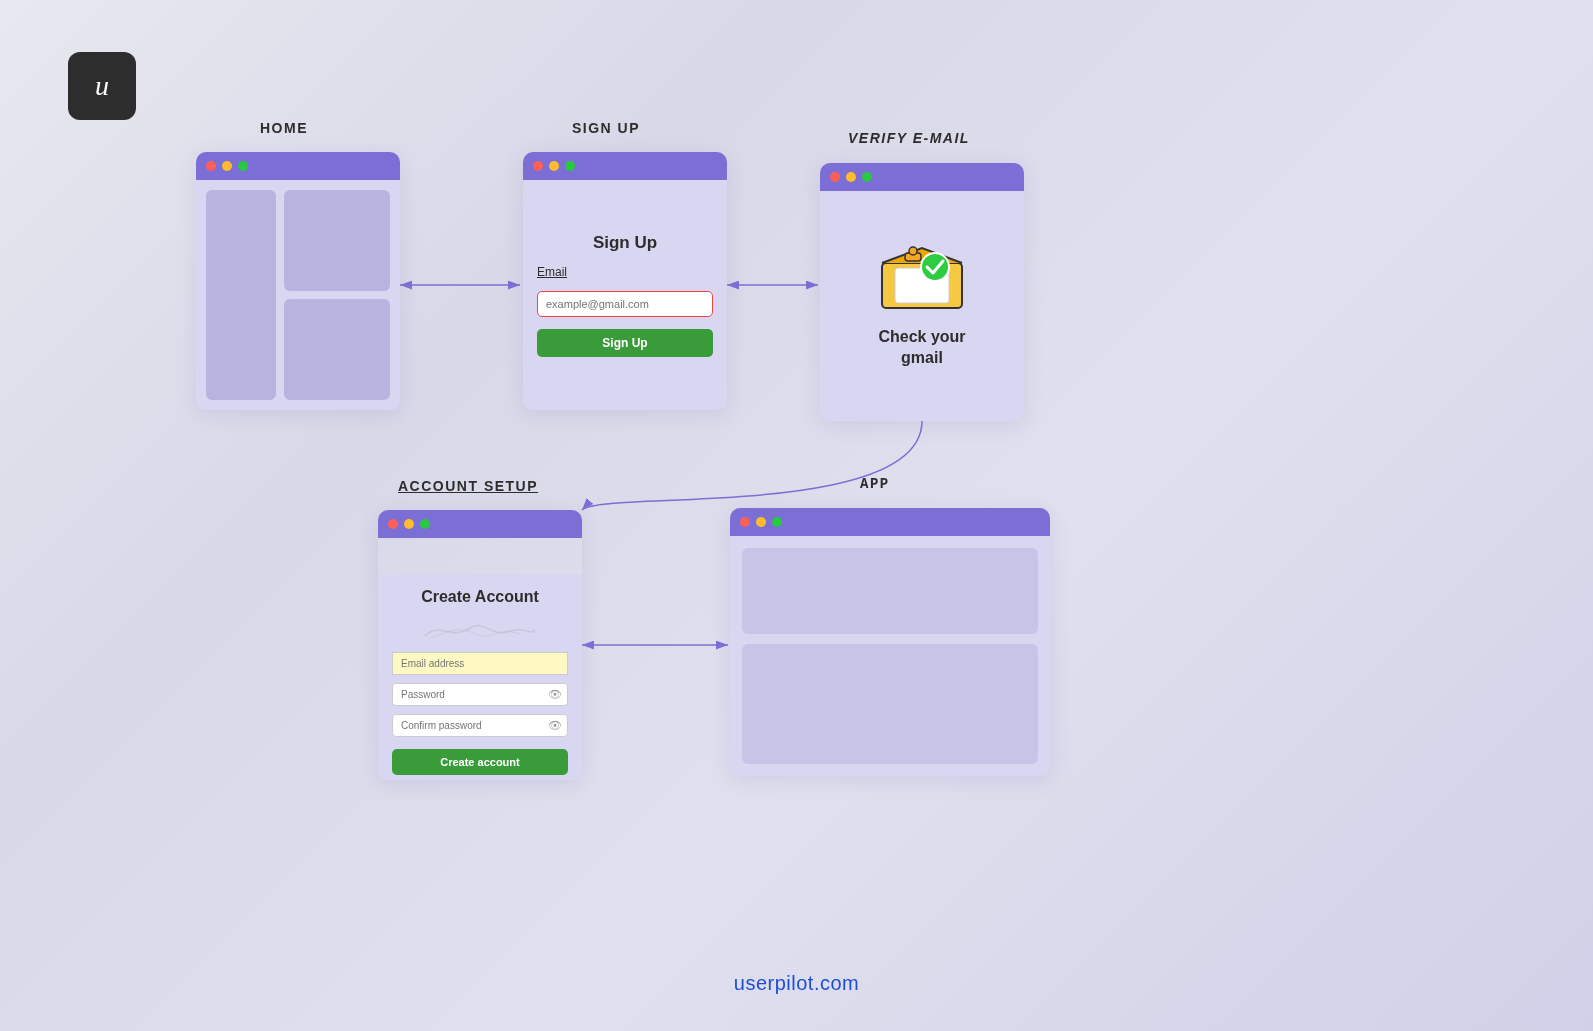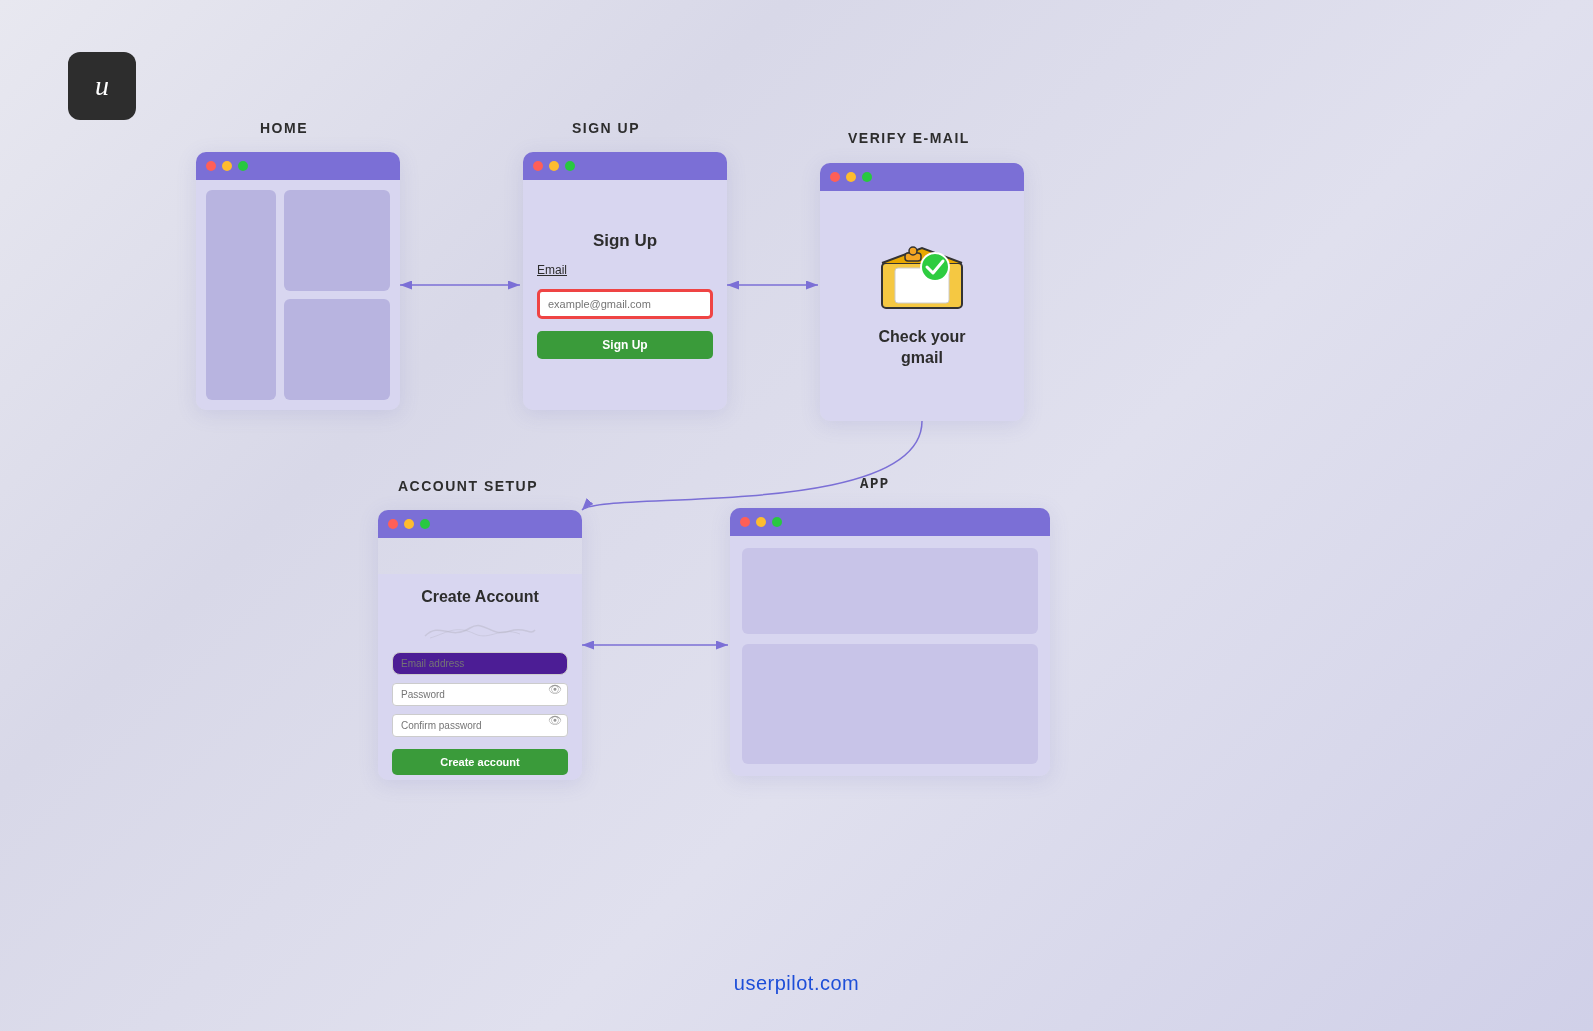--- a/index.html
+++ b/index.html
@@ -117,21 +117,21 @@
     }
     .signup-email-label {
       font-size: 12px;
       color: #2d2d2d;
       align-self: flex-start;
       text-decoration: underline;
     }
     .signup-input {
       width: 100%;
       padding: 6px 8px;
-      border: 3px solid #ef4444;
+      border: 1px solid #ef4444;
       border-radius: 5px;
       font-size: 11px;
       color: #888;
       background: white;
     }
     .signup-btn {
       width: 100%;
       padding: 7px;
       background: #3a9b3a;
       color: white;
@@ -191,30 +191,31 @@
     .account-title {
       font-size: 16px;
       font-weight: 800;
       color: #2d2d2d;
       margin-bottom: 2px;
     }
     .account-input {
       width: 100%;
       padding: 5px 8px;
       border: 1px solid #ccc;
-      border-radius: 8px;
+      border-radius: 0;
       font-size: 10px;
       color: #888;
-      background: #4c1d95;
+      background: #fef9c3;
       position: relative;
     }
     .input-with-icon {
       width: 100%;
       position: relative;
       display: flex;
+      align-items: center;
     }
     .input-with-icon input {
       width: 100%;
       padding: 5px 24px 5px 8px;
       border: 1px solid #ccc;
       border-radius: 4px;
       font-size: 10px;
       color: #888;
       background: white;
     }
@@ -307,21 +308,21 @@
     <div class="dot dot-green"></div>
   </div>
   <div class="browser-body">
     <div class="signup-title">Sign Up</div>
     <div class="signup-email-label">Email</div>
     <input class="signup-input" type="email" readonly="" placeholder="example@gmail.com" style="">
     <button class="signup-btn">Sign Up</button>
   </div>
 </div>
 
-<div class="section-label" style="top: 130px; left: 848px;">VERIFY E-MAIL</div>
+<div class="section-label" style="top: 130px; left: 848px; font-style: italic;">VERIFY E-MAIL</div>
 
 <div class="browser verify-browser">
   <div class="browser-titlebar">
     <div class="dot dot-red"></div>
     <div class="dot dot-yellow"></div>
     <div class="dot dot-green"></div>
   </div>
   <div class="browser-body">
 
     <div class="email-icon-wrap">
@@ -340,21 +341,21 @@
         <circle cx="36" cy="8" r="4" fill="#f5a623" stroke="#333" stroke-width="1.5"></circle>
       </svg>
     </div>
     <div class="verify-text">
       <span>Check your</span><br>
       <span>gmail</span>
     </div>
   </div>
 </div>
 
-<div class="section-label" style="top: 478px; left: 398px;">ACCOUNT SETUP</div>
+<div class="section-label" style="top: 478px; left: 398px; text-decoration: underline;">ACCOUNT SETUP</div>
 
 <div class="browser account-browser">
   <div class="browser-titlebar">
     <div class="dot dot-red"></div>
     <div class="dot dot-yellow"></div>
     <div class="dot dot-green"></div>
   </div>
   <div class="browser-body">
     <div class="account-title">Create Account</div>
 

